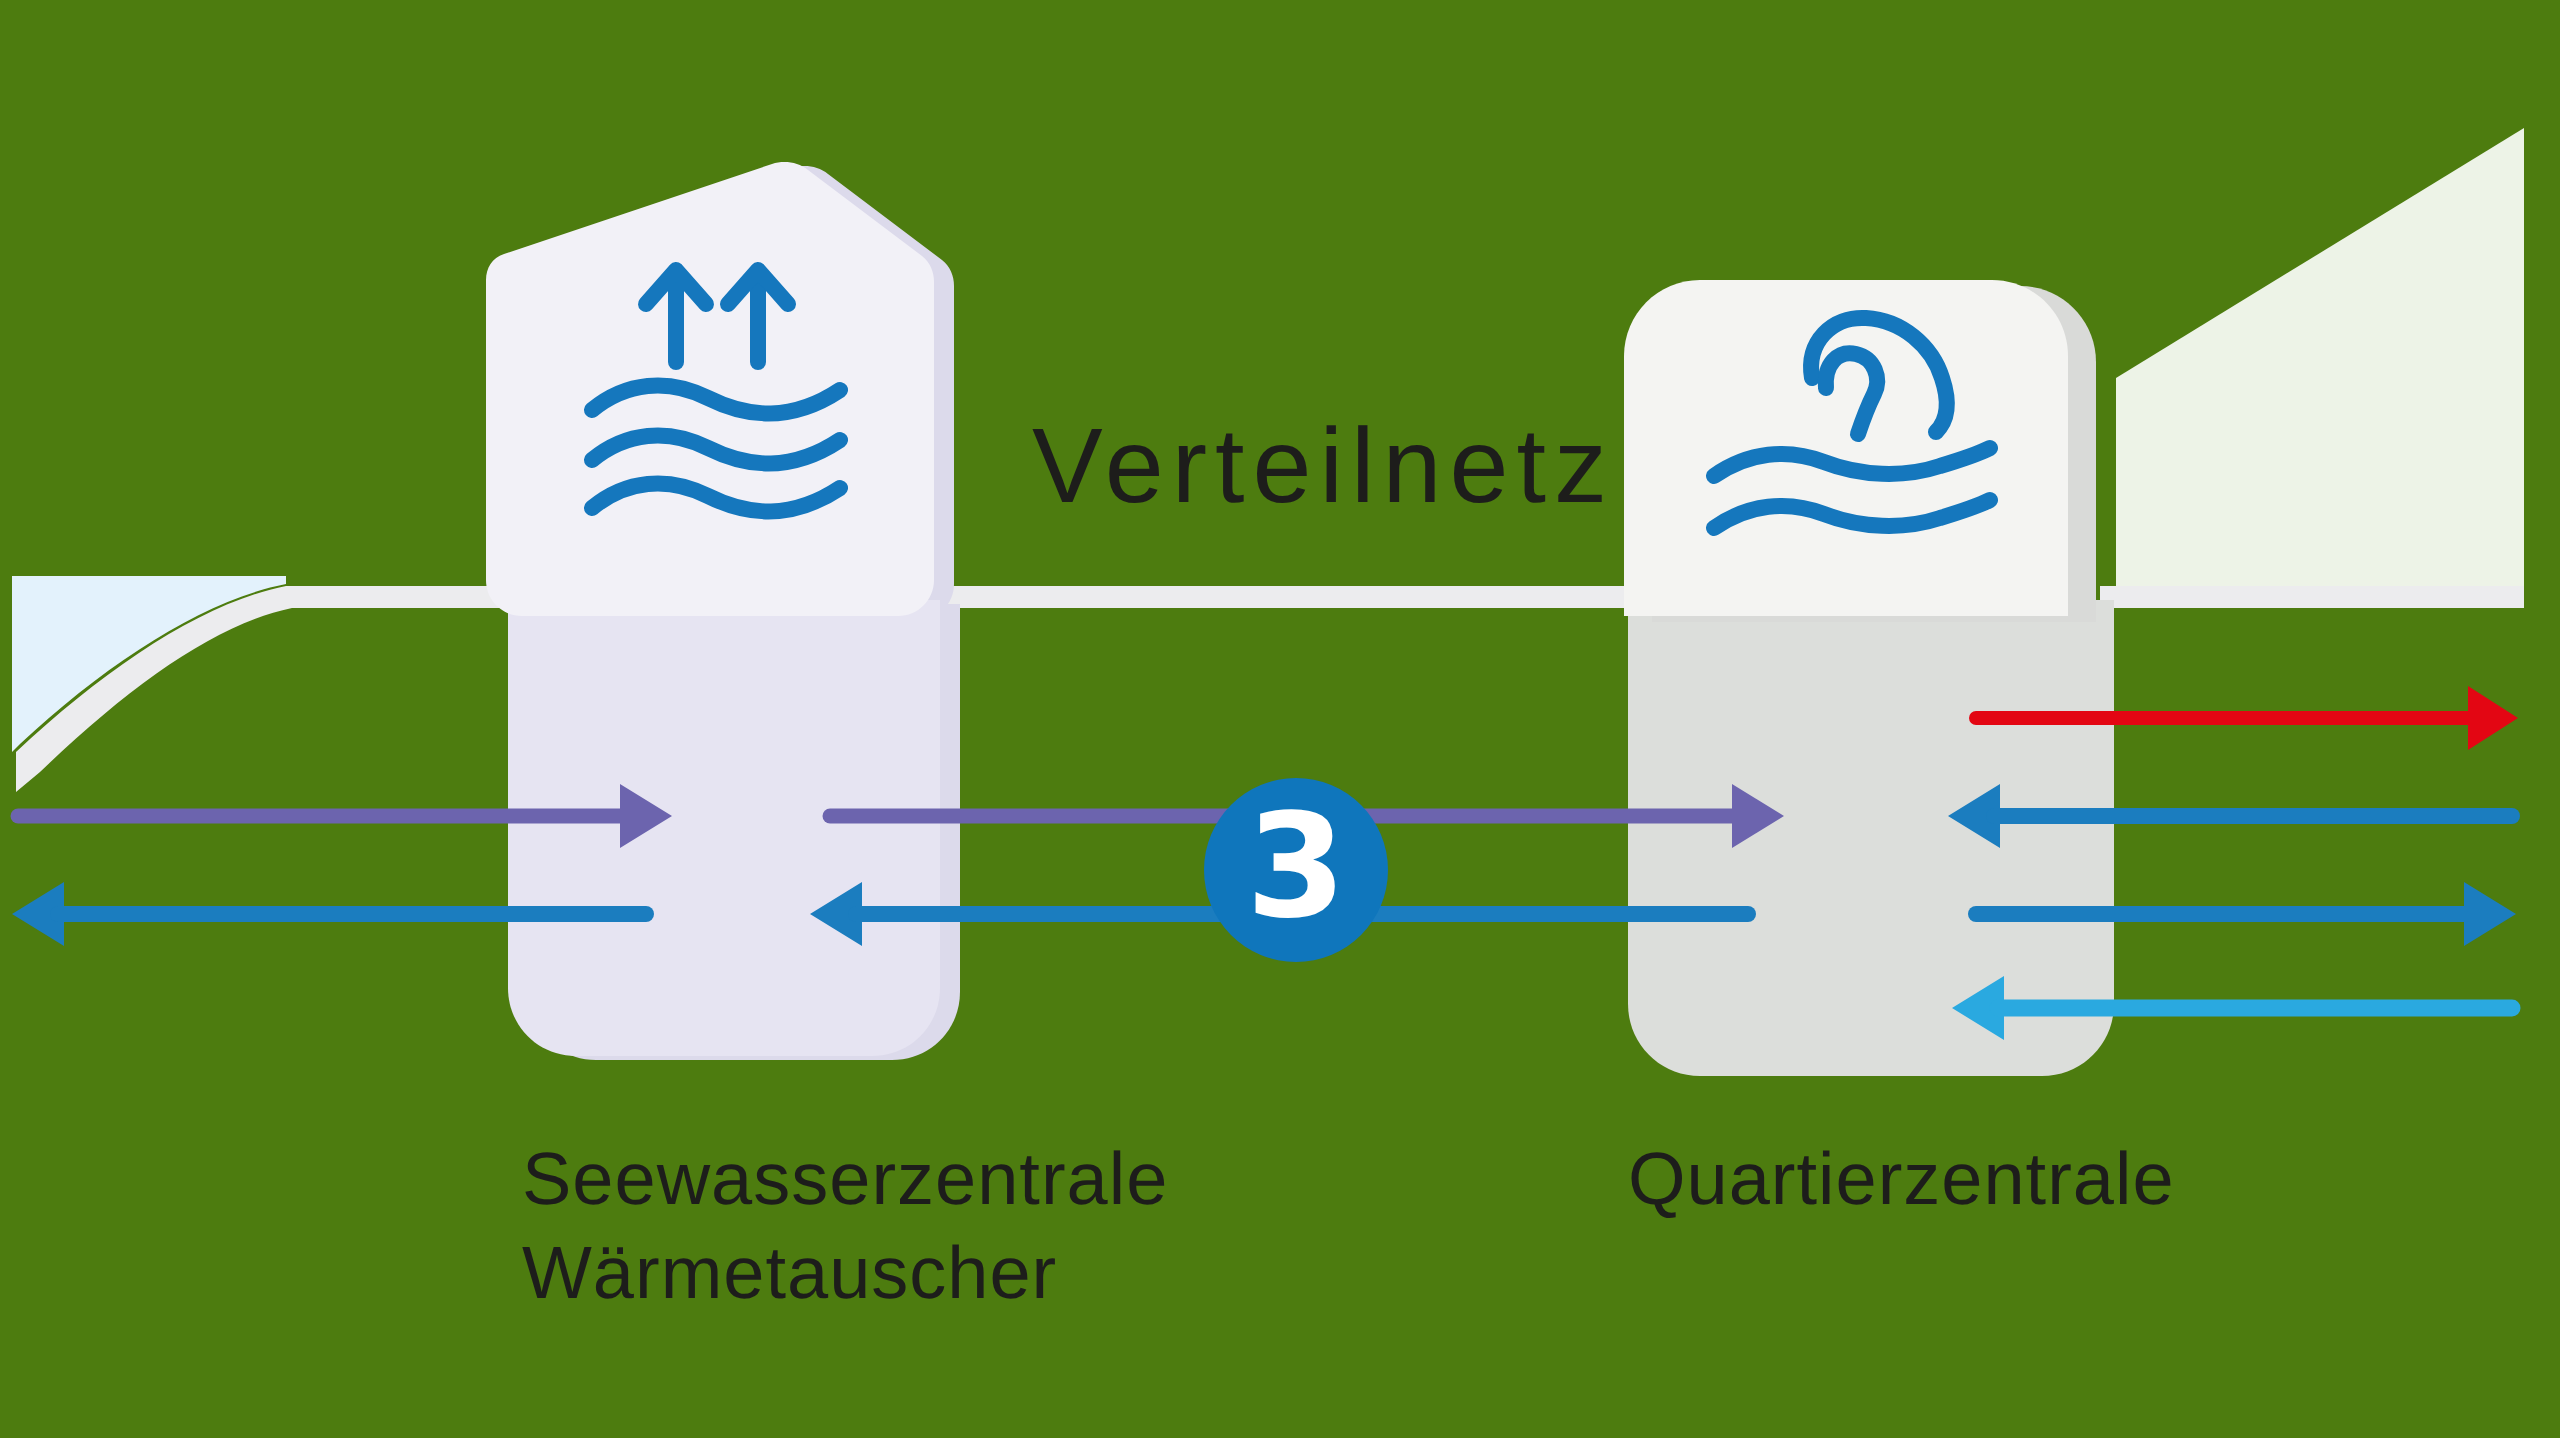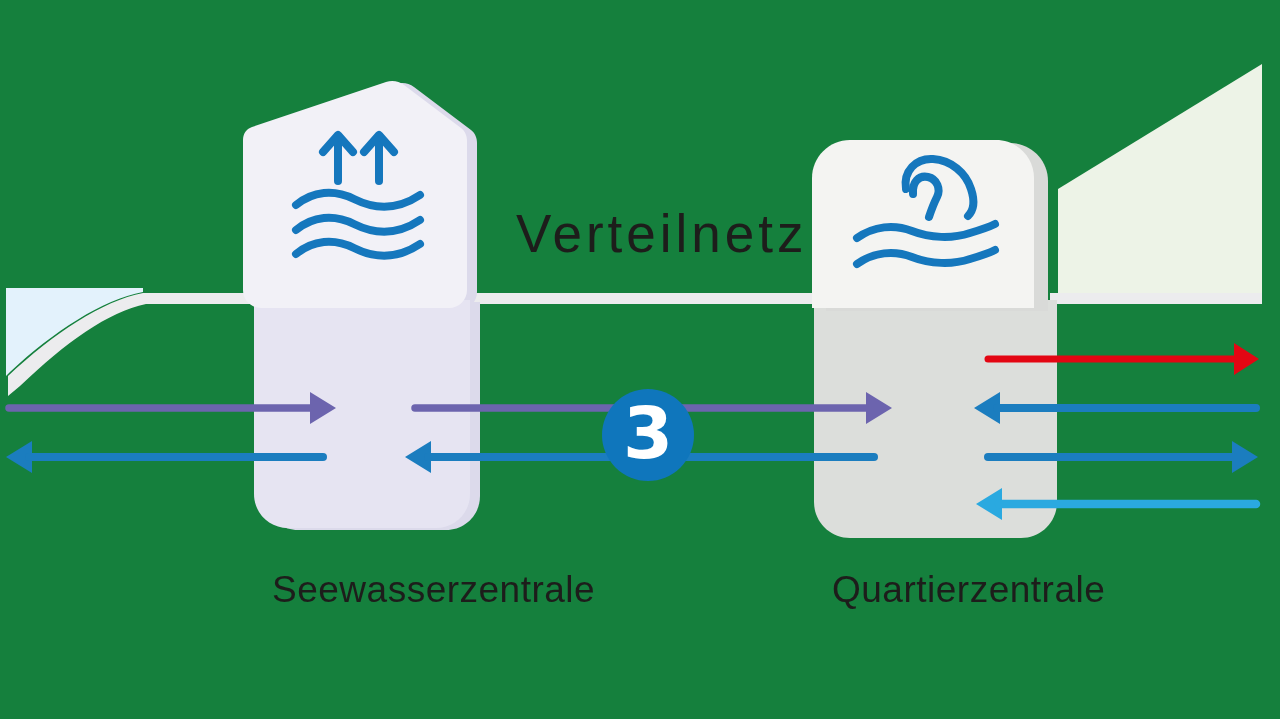--- a/index.html
+++ b/index.html
@@ -1,38 +1,38 @@
 <!DOCTYPE html>
 <html><head>
 <meta charset="utf-8">
 <style>
   html,body{margin:0;padding:0;background:#ffffff;}
   #stage{
     position:relative;
     width:1280px;height:719px;
-    background:#15803d;
+    background:#4d7c0f;
     overflow:hidden;
     font-family:"Liberation Sans", sans-serif;
     text-decoration:underline;
   }
   #diagram-svg{position:absolute;left:0;top:0;}
   .txt{position:absolute;color:#1d1d1b;}
   #network-title{
     left:516px;top:203px;
     font-size:53px;font-weight:500;letter-spacing:4px;
     white-space:nowrap;
   }
   .station-label{
     top:566px;
     font-size:37px;line-height:47px;font-weight:500;
     letter-spacing:0.5px;white-space:nowrap;
   }
   .station-label span{display:block;}
-  #label-left{left:272px;}
-  #label-right{left:832px;}
+  #label-left{left:261px;}
+  #label-right{left:814px;}
   #badge-number{
     position:absolute;left:602px;top:389px;width:92px;height:92px;
     display:flex;align-items:center;justify-content:center;
     color:#ffffff;font-family:"DejaVu Sans", sans-serif;
     font-size:72px;font-weight:700;line-height:1;padding-bottom:4px;box-sizing:border-box;
   }
 </style>
 </head>
 <body>
 
@@ -107,20 +107,21 @@
       <line x1="999" y1="504" x2="1256" y2="504" stroke="#2aa9e0" stroke-width="8.5" stroke-linecap="round"></line>
     </g>
 
     <circle cx="648" cy="435" r="46" fill="#0f76bc"></circle>
   </svg>
 
   <div class="txt" id="network-title">Verteilnetz</div>
 
   <div class="txt station-label" id="label-left">
     <span>Seewasserzentrale</span>
+    <span>Wärmetauscher</span>
   </div>
 
   <div class="txt station-label" id="label-right">
     <span>Quartierzentrale</span>
   </div>
 
   <div id="badge-number">3</div>
 
 </div>
 

